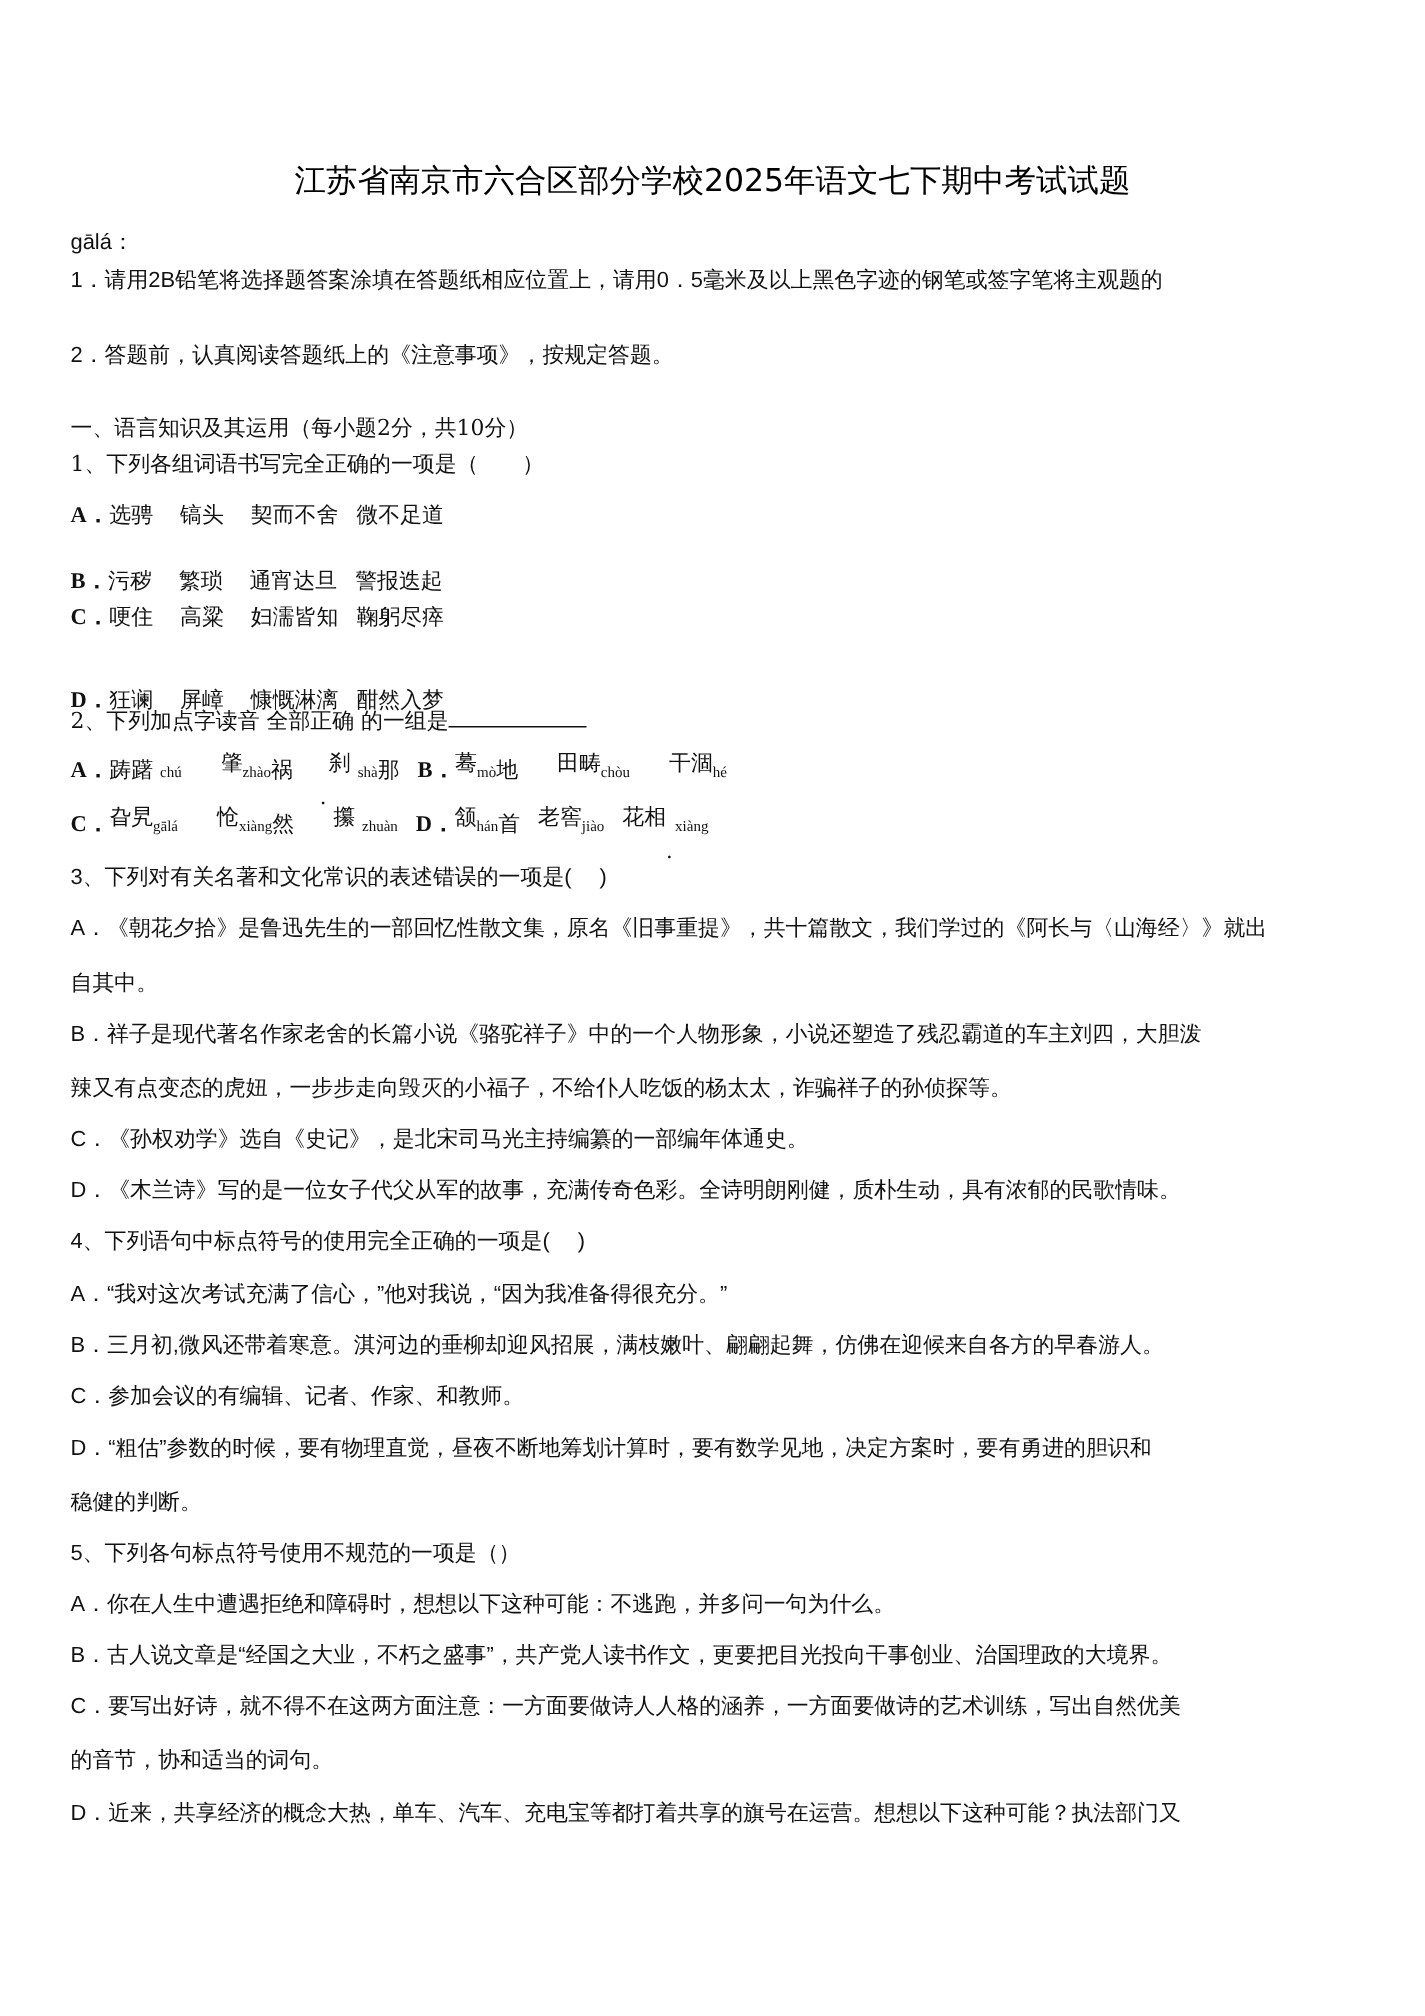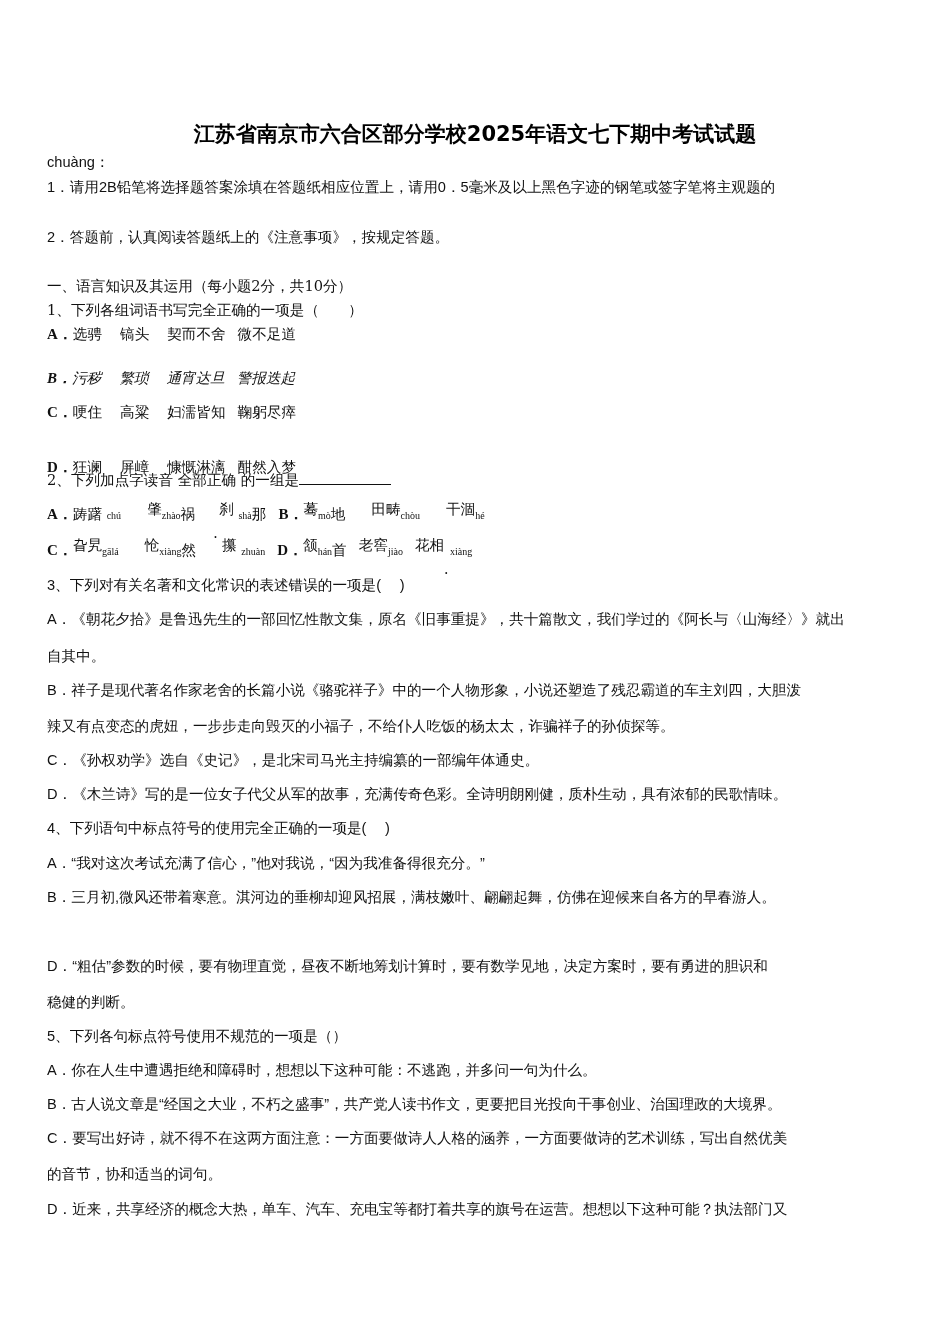--- a/index.html
+++ b/index.html
@@ -3,23 +3,23 @@
   <meta charset="utf-8">
   <style>
     html, body { margin: 0; padding: 0; background: #ffffff; }
     body {
       width: 950px; height: 1344px; position: relative; overflow: hidden;
       font-family: "DejaVu Serif", "Liberation Serif", serif;
       color: #111111;
     }
     .page { position: absolute; left: 0; top: 0; width: 950px; height: 1344px; }
     .title {
-      position: absolute; top: 120px; left: 0; width: 950px; text-align: center;
+      position: absolute; top: 106px; left: 0; width: 950px; text-align: center;
       font-family: "DejaVu Sans", "Liberation Sans", sans-serif;
-      font-weight: bold; font-size: 21px; letter-spacing: 0px; color: #000;
+      font-weight: normal; font-size: 21px; letter-spacing: 0px; color: #000;
     }
     .line {
       position: absolute; left: 47px; white-space: nowrap;
       font-size: 14.6px; line-height: 20px; color: #111;
     }
     .narrow { font-family: "Liberation Sans", "DejaVu Sans", sans-serif; transform-origin: left center; }
     .opt-label { font-weight: bold; font-family: "Liberation Serif", serif; font-size: 15px; }
     .blank { display: inline-block; width: 92px; border-bottom: 1px solid #111; height: 14px; vertical-align: baseline; }
     .py { font-family: "Liberation Serif", "DejaVu Serif", serif; font-size: 10px; }
     .sup { position: relative; top: -5px; }
@@ -29,31 +29,31 @@
     .gap2 { display: inline-block; width: 26px; }
     .gap3 { display: inline-block; width: 12px; }
   </style>
 </head>
 <body>
 
 <div class="page">
 
   <div class="title">江苏省南京市六合区部分学校2025年语文七下期中考试试题</div>
 
-  <div class="line narrow" style="top:152px;">chuàng：</div>
+  <div class="line narrow" style="top:152px;">gālá：</div>
   <div class="line narrow" style="top:177px;">1．请用2B铅笔将选择题答案涂填在答题纸相应位置上，请用0．5毫米及以上黑色字迹的钢笔或签字笔将主观题的</div>
   <div class="line narrow" style="top:227px;">2．答题前，认真阅读答题纸上的《注意事项》，按规定答题。</div>
 
   <div class="line" style="top:276px;">一、语言知识及其运用（每小题2分，共10分）</div>
 
   <div class="line" style="top:300px;">1、下列各组词语书写完全正确的一项是（　　）</div>
-  <div class="line" style="top:324px;">
+  <div class="line" style="top:334px;">
     <span class="opt-label">A．</span><span>选骋</span><span class="gap1"></span><span>镐头</span><span class="gap1"></span><span>契而不舍</span><span class="gap3"></span><span>微不足道</span>
   </div>
-  <div class="line" style="top:368px;font-style:italic;">
+  <div class="line" style="top:378px;">
     <span class="opt-label">B．</span><span>污秽</span><span class="gap1"></span><span>繁琐</span><span class="gap1"></span><span>通宵达旦</span><span class="gap3"></span><span>警报迭起</span>
   </div>
   <div class="line" style="top:402px;">
     <span class="opt-label">C．</span><span>哽住</span><span class="gap1"></span><span>高粱</span><span class="gap1"></span><span>妇濡皆知</span><span class="gap3"></span><span>鞠躬尽瘁</span>
   </div>
   <div class="line" style="top:457px;">
     <span class="opt-label">D．</span><span>狂谰</span><span class="gap1"></span><span>屏嶂</span><span class="gap1"></span><span>慷慨淋漓</span><span class="gap3"></span><span>酣然入梦</span>
   </div>
 
   <div class="line" style="top:470px;">
@@ -75,20 +75,21 @@
   <div class="line narrow" style="top:609px;">A．《朝花夕拾》是鲁迅先生的一部回忆性散文集，原名《旧事重提》，共十篇散文，我们学过的《阿长与〈山海经〉》就出</div>
   <div class="line narrow" style="top:646px;">自其中。</div>
   <div class="line narrow" style="top:680px;">B．祥子是现代著名作家老舍的长篇小说《骆驼祥子》中的一个人物形象，小说还塑造了残忍霸道的车主刘四，大胆泼</div>
   <div class="line narrow" style="top:716px;">辣又有点变态的虎妞，一步步走向毁灭的小福子，不给仆人吃饭的杨太太，诈骗祥子的孙侦探等。</div>
   <div class="line narrow" style="top:750px;">C．《孙权劝学》选自《史记》，是北宋司马光主持编纂的一部编年体通史。</div>
   <div class="line narrow" style="top:784px;">D．《木兰诗》写的是一位女子代父从军的故事，充满传奇色彩。全诗明朗刚健，质朴生动，具有浓郁的民歌情味。</div>
 
   <div class="line narrow" style="top:818px;">4、下列语句中标点符号的使用完全正确的一项是(　 )</div>
   <div class="line narrow" style="top:853px;">A．“我对这次考试充满了信心，”他对我说，“因为我准备得很充分。”</div>
   <div class="line narrow" style="top:887px;">B．三月初,微风还带着寒意。淇河边的垂柳却迎风招展，满枝嫩叶、翩翩起舞，仿佛在迎候来自各方的早春游人。</div>
+  <div class="line narrow" style="top:921px;">C．参加会议的有编辑、记者、作家、和教师。</div>
   <div class="line narrow" style="top:956px;">D．“粗估”参数的时候，要有物理直觉，昼夜不断地筹划计算时，要有数学见地，决定方案时，要有勇进的胆识和</div>
   <div class="line narrow" style="top:992px;">稳健的判断。</div>
 
   <div class="line narrow" style="top:1026px;">5、下列各句标点符号使用不规范的一项是（）</div>
   <div class="line narrow" style="top:1060px;">A．你在人生中遭遇拒绝和障碍时，想想以下这种可能：不逃跑，并多问一句为什么。</div>
   <div class="line narrow" style="top:1094px;">B．古人说文章是“经国之大业，不朽之盛事”，共产党人读书作文，更要把目光投向干事创业、治国理政的大境界。</div>
   <div class="line narrow" style="top:1128px;">C．要写出好诗，就不得不在这两方面注意：一方面要做诗人人格的涵养，一方面要做诗的艺术训练，写出自然优美</div>
   <div class="line narrow" style="top:1164px;">的音节，协和适当的词句。</div>
   <div class="line narrow" style="top:1199px;">D．近来，共享经济的概念大热，单车、汽车、充电宝等都打着共享的旗号在运营。想想以下这种可能？执法部门又</div>
 

